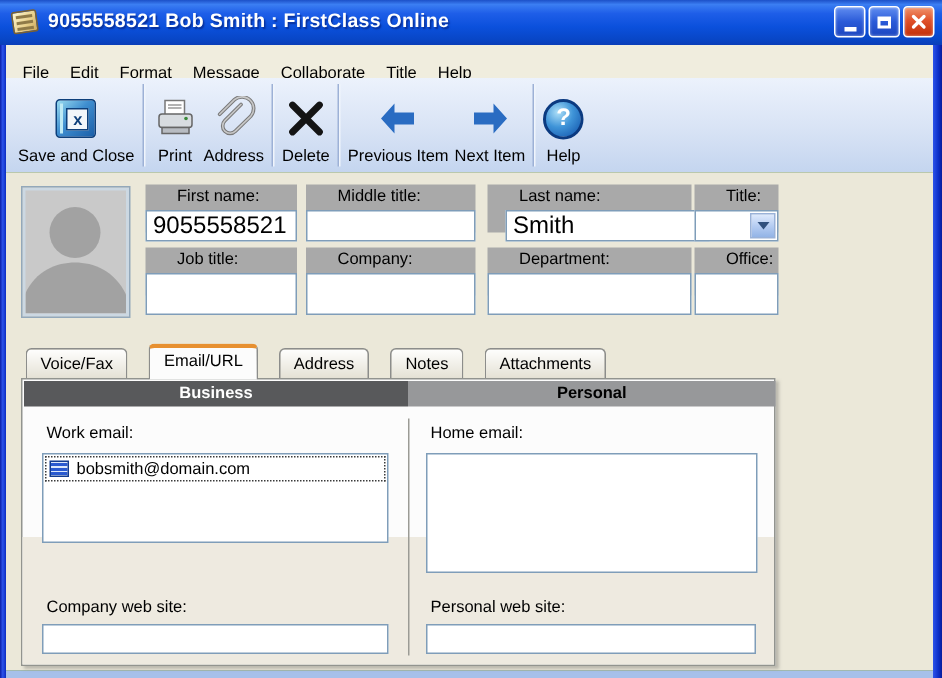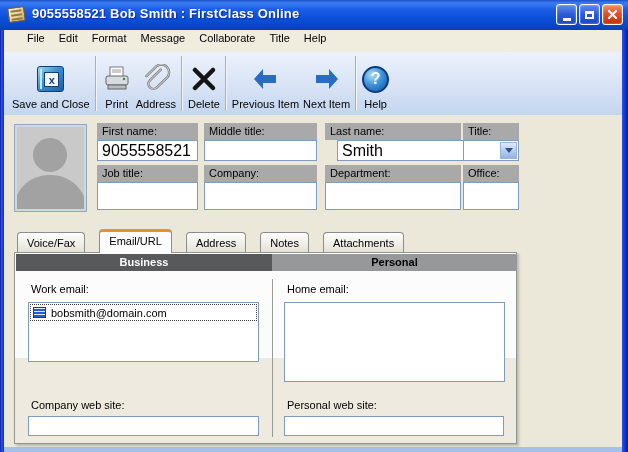--- a/index.html
+++ b/index.html
@@ -20,21 +20,21 @@
   .win-btns { position:absolute; right:5px; top:4px; display:flex; gap:2px; }
   .win-btn { width:21px; height:21px; border:1px solid #fff; border-radius:3px;
     display:flex; align-items:center; justify-content:center;
     background:linear-gradient(180deg,#5f8cf0 0%,#2a5ad8 50%,#1c46c0 100%);
     box-shadow:inset 0 0 2px rgba(255,255,255,.6); }
   .win-btn.close { background:linear-gradient(180deg,#f0926a 0%,#e0512a 45%,#c22f08 100%); }
   .glyph-min { width:8px; height:3px; background:#fff; margin-top:10px; }
   .glyph-max { width:9px; height:8px; border:2px solid #fff; border-top-width:3px; }
 
   .menubar { position:absolute; left:4px; right:6px; top:30px; height:38px;
-    background:#f0edde; border-bottom:1px solid #b9bcc6; display:flex; align-items:flex-start; padding-left:16px; }
+    background:#f0edde; border-bottom:1px solid #b9bcc6; display:flex; align-items:center; padding-left:4px; }
   .menu-item { padding:2px 7px; cursor:default; }
 
   
   .toolbar { position:absolute; left:4px; right:6px; top:52px; height:63px;
     background:linear-gradient(180deg,#ecf2fc 0%,#d8e3f5 55%,#c4d5ef 100%);
     display:flex; align-items:stretch; padding-left:6px; }
   .tb-btn { display:flex; flex-direction:column; align-items:center; justify-content:flex-end;
     padding:4px 2px 5px 2px; }
   .tb-icon { height:34px; display:flex; align-items:center; justify-content:center; margin-bottom:2px; }
   .tb-label { white-space:nowrap; }
@@ -49,22 +49,22 @@
 
   .ic-help { width:27px; height:27px; border-radius:50%;
     background:radial-gradient(circle at 35% 30%,#aee0f8 0%,#3f94d8 45%,#0e4fa8 100%);
     border:2px solid #0b3a80; color:#fff; font-weight:bold; font-size:16px;
     display:flex; align-items:center; justify-content:center; }
 
   
   .content { position:absolute; left:4px; right:6px; top:115px; bottom:5px; background:#ebe8d9; }
   .photo { position:absolute; left:11px; top:10px; width:71px; height:86px; background:#c9c9c9;
     border:2px solid #ccd8e2; outline:1px solid #93a8ba; overflow:hidden; }
-  .field-label { position:absolute; height:17px; background:#a9a9a9; color:#000; line-height:17px;
-    padding-left:5px; }
+  .field-label { position:absolute; height:32px; background:#a9a9a9; color:#000; line-height:17px;
+    padding-left:21px; }
   .field-input { position:absolute; height:21px; border:1px solid #7f9db9; background:#fff;
     font-family:"Liberation Sans",sans-serif; font-size:16px; padding:2px 4px; }
   .field-box { position:absolute; height:28px; border:1px solid #7f9db9; background:#fff;
     font-family:"Liberation Sans",sans-serif; font-size:11px; padding:2px 4px; }
   .dropdown { position:absolute; height:21px; border:1px solid #7f9db9; background:#fff; }
   .dd-btn { position:absolute; right:1px; top:1px; bottom:1px; width:17px;
     background:linear-gradient(180deg,#dfeafc 0%,#b6cdf2 50%,#93b4e6 100%);
     border:1px solid #9ab2d8; display:flex; align-items:center; justify-content:center; }
   .dd-chev { width:0; height:0; border-left:4px solid transparent; border-right:4px solid transparent;
     border-top:5px solid #31517e; }

